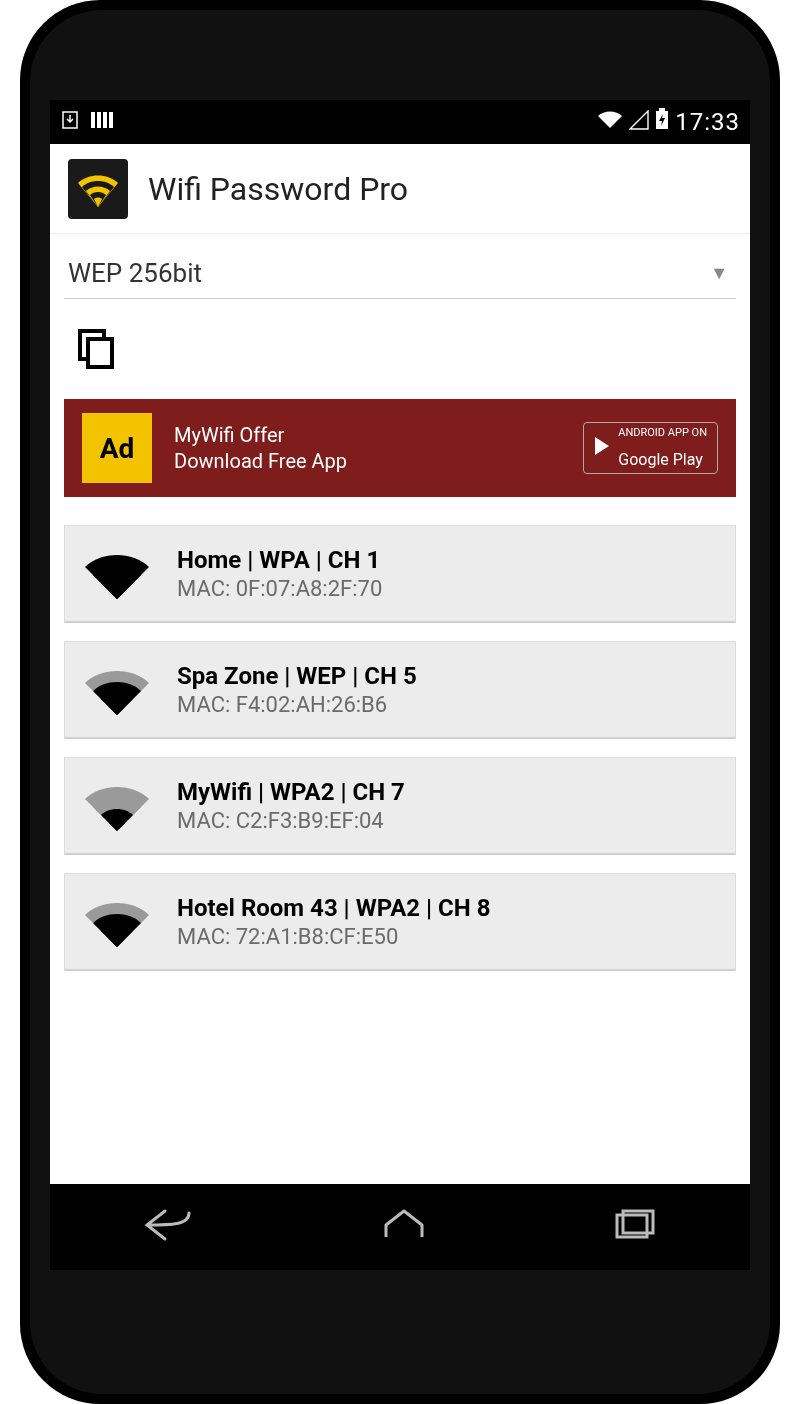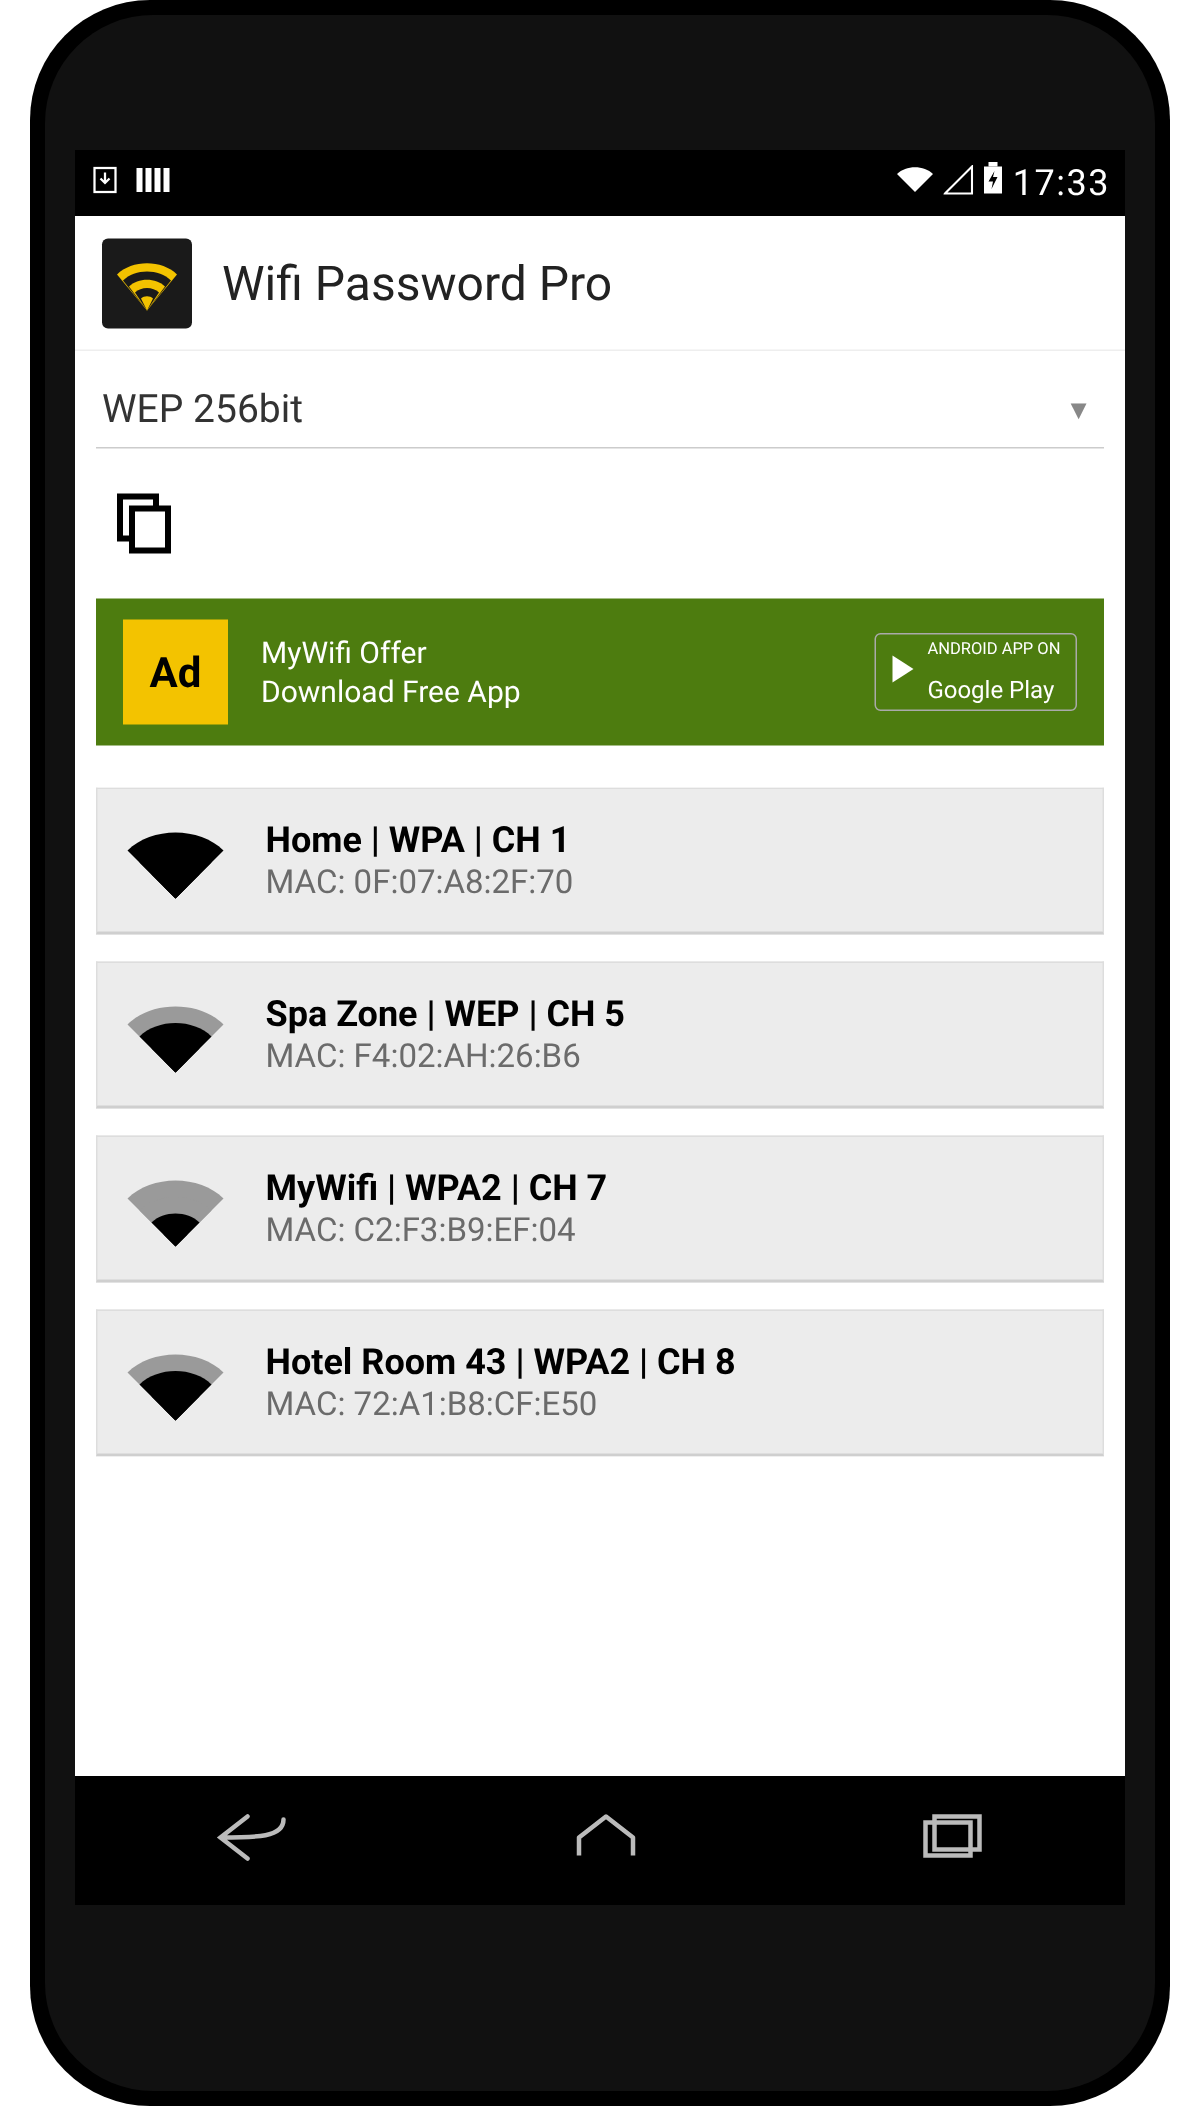--- a/index.html
+++ b/index.html
@@ -126,21 +126,21 @@
     flex: 1;
     border: 2px solid #000;
     padding: 14px 12px;
     font-size: 24px;
     font-family: inherit;
     letter-spacing: 0.5px;
     color: #000;
   }
   
   .ad {
-    background: #4d7c0f;
+    background: #7f1d1d;
     color: #fff;
     display: flex;
     align-items: center;
     padding: 14px 18px;
     gap: 22px;
   }
   .ad-badge {
     width: 70px; height: 70px;
     background: #f3c300;
     color: #000;

